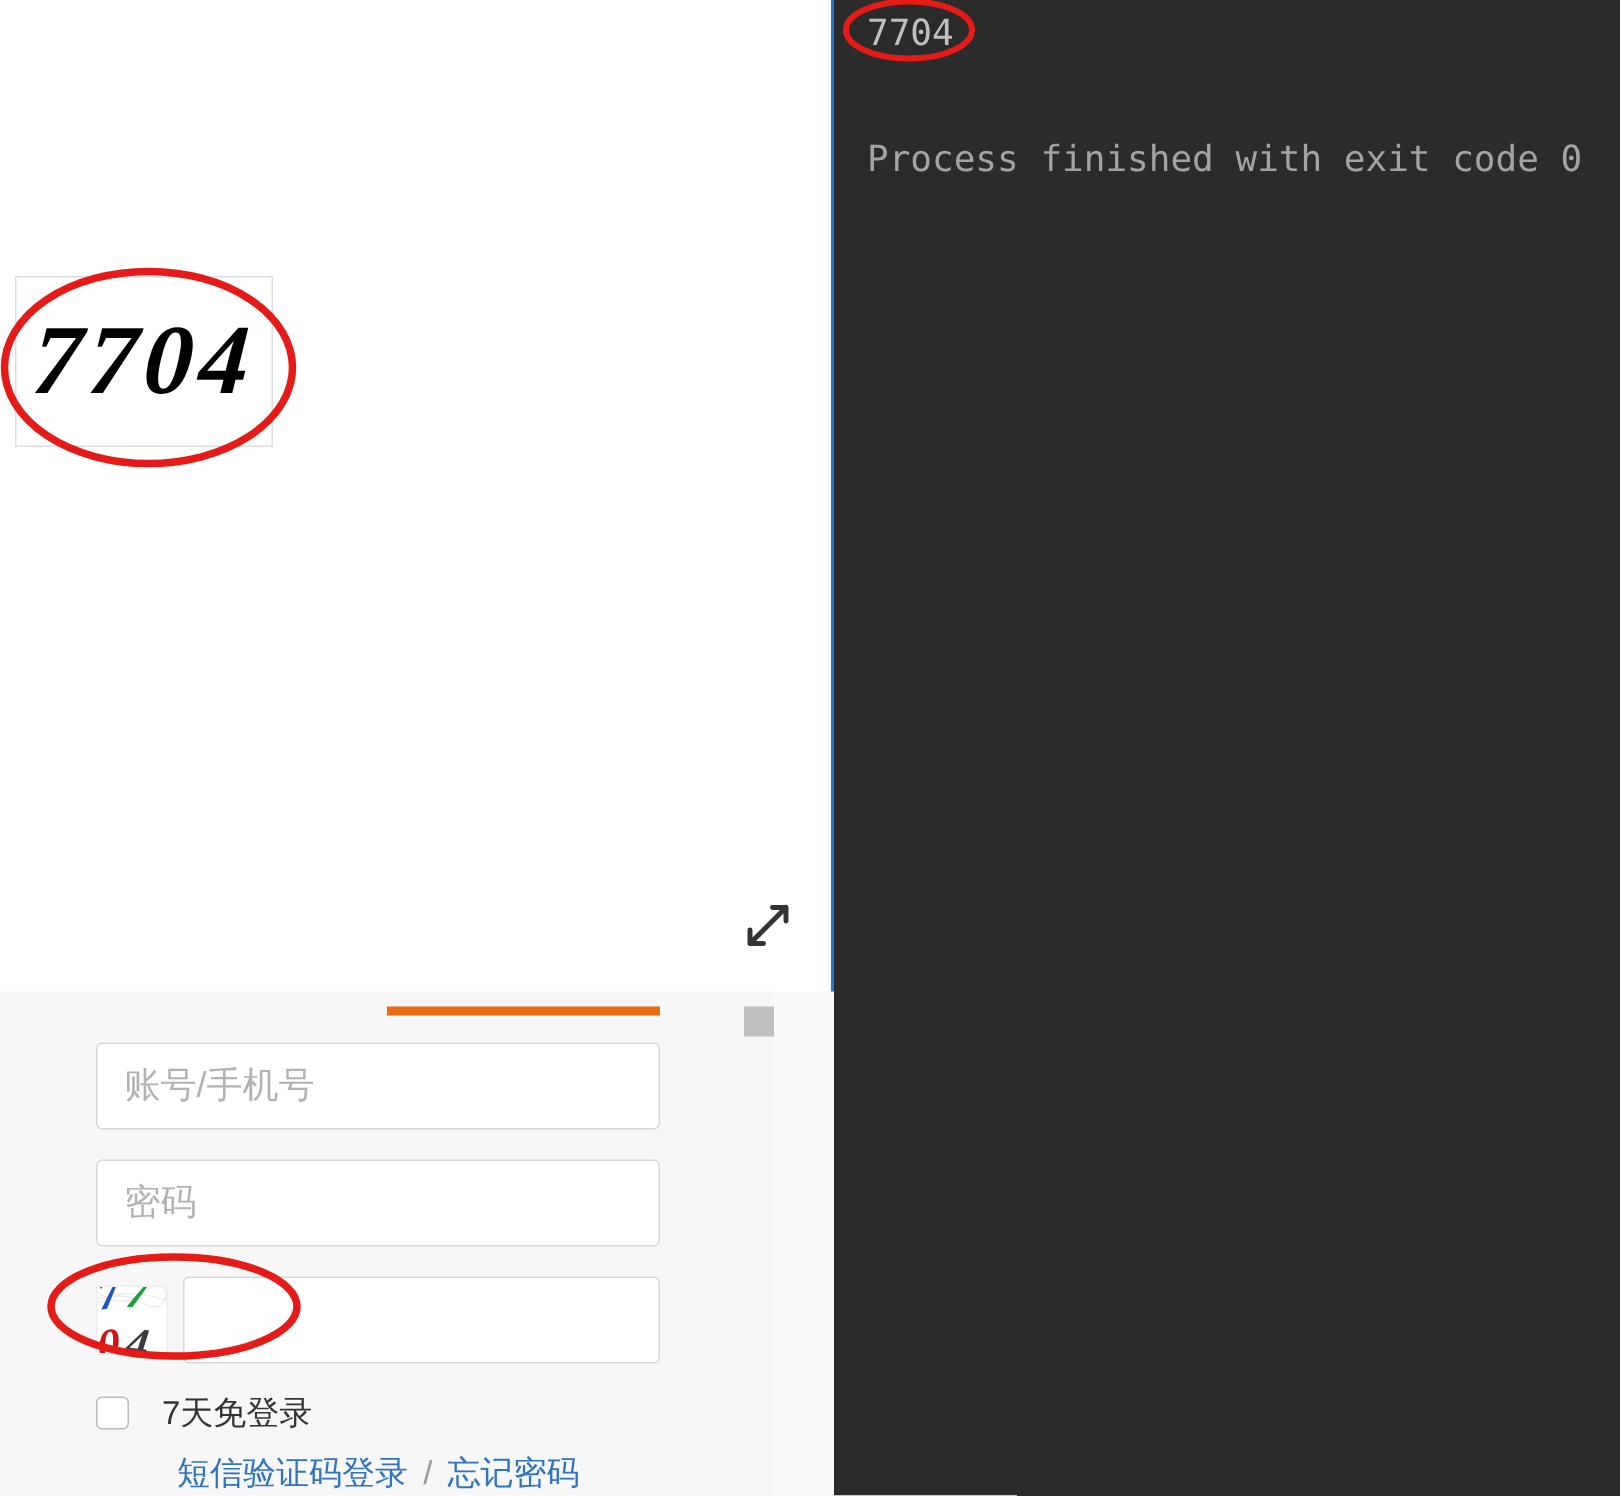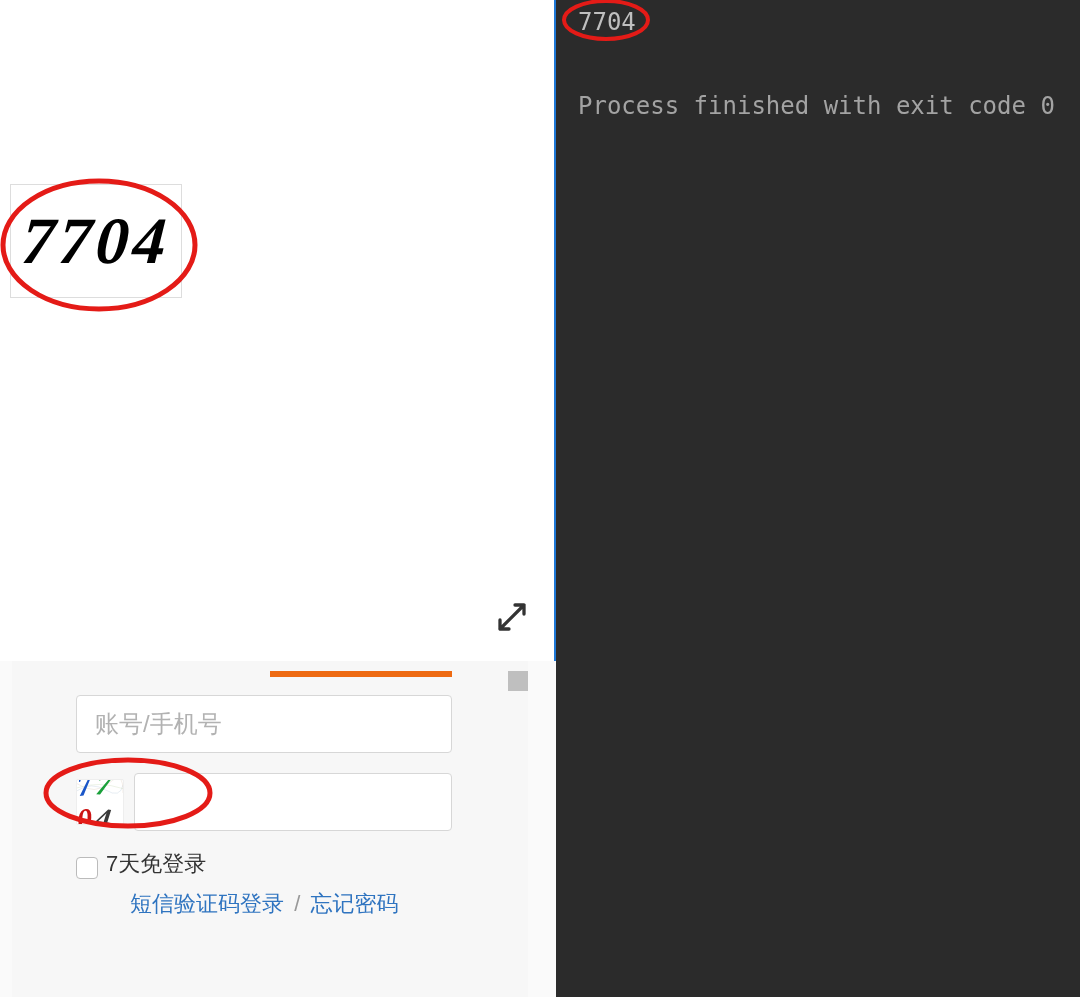--- a/index.html
+++ b/index.html
@@ -25,21 +25,21 @@
   }
   .preview-circle { pointer-events: none; }
   .preview-circle ellipse { fill: none; stroke: #e41b17; stroke-width: 5; }
   .expand-icon {
     position: absolute; right: 24px; bottom: 26px; width: 36px; height: 36px; cursor: pointer;
   }
   .expand-icon svg { width: 36px; height: 36px; }
 
   
   .login-pane {
-    position: absolute; left: 12px; top: 661px; width: 516px; height: 336px; background: #f7f7f7;
+    position: absolute; left: 0; top: 661px; width: 516px; height: 336px; background: #f7f7f7;
   }
   .login-scroll {
     position: absolute; right: 0; top: 10px; width: 20px; height: 20px; background: #bfbfbf;
   }
   .active-tab-indicator {
     position: absolute; left: 258px; top: 10px; width: 182px; height: 6px; background: #ee6a12;
   }
   .login-form {
     position: absolute; left: 64px; top: 34px; width: 376px;
   }
@@ -65,21 +65,21 @@
   .captcha-img .d2 { color: #1aa03a; display: inline-block; transform: rotate(6deg); }
   .captcha-img .d3 { color: #cc1414; display: inline-block; transform: rotate(-5deg); }
   .captcha-img .d4 { color: #3a3a3a; display: inline-block; transform: rotate(7deg); }
   .captcha-input {
     flex: 1; height: 58px; border: 1px solid #d7d7d7; border-radius: 4px; padding: 0 14px;
     font-size: 22px; background: #fff;
   }
   .captcha-circle { pointer-events: none; }
   .captcha-circle ellipse { fill: none; stroke: #e41b17; stroke-width: 5; }
 
-  .remember-row { display: flex; align-items: flex-end; gap: 8px; font-size: 22px; color: #333; margin-top: 4px; }
+  .remember-row { display: flex; align-items: center; gap: 22px; font-size: 22px; color: #333; margin-top: 4px; }
   .remember-row input[type=checkbox] {
     width: 22px; height: 22px; border: 1px solid #bbb; border-radius: 4px; appearance: none; background: #fff;
   }
   .links-row { font-size: 22px; color: #666; margin-top: 10px; padding-left: 54px; }
   .links-row a { color: #2f74c0; text-decoration: none; text-align: center; }
   .links-row .sep { color: #999; margin: 0 4px; }
 
   
   .right { width: 524px; height: 997px; background: #2b2b2b; position: relative; color: #b9b9b9;
            font-family: "Consolas", "Menlo", monospace; font-size: 24px; }
@@ -108,20 +108,23 @@
   </div>
 
   <div class="login-pane">
     <div class="login-scroll"></div>
     <div class="active-tab-indicator"></div>
 
     <div class="login-form">
       <div class="text-input-row">
         <input class="text-input" type="text" placeholder="账号/手机号" style="">
       </div>
+      <div class="text-input-row">
+        <input class="text-input" type="password" placeholder="密码" style="">
+      </div>
       <div class="captcha-row">
         <div class="captcha-img">
           <svg class="noise" viewBox="0 0 128 46" preserveAspectRatio="none">
             <path d="M0 30 Q40 4 80 28 T128 14" stroke="#bcd" stroke-width="1" fill="none"></path>
             <path d="M0 10 Q50 44 90 8 T128 36" stroke="#dcb" stroke-width="1" fill="none"></path>
             <path d="M0 22 Q60 2 128 24" stroke="#cdb" stroke-width="1" fill="none"></path>
           </svg>
           <span class="digits">
             <span class="d1">7</span><span class="d2">7</span><span class="d3">0</span><span class="d4">4</span>
           </span>

